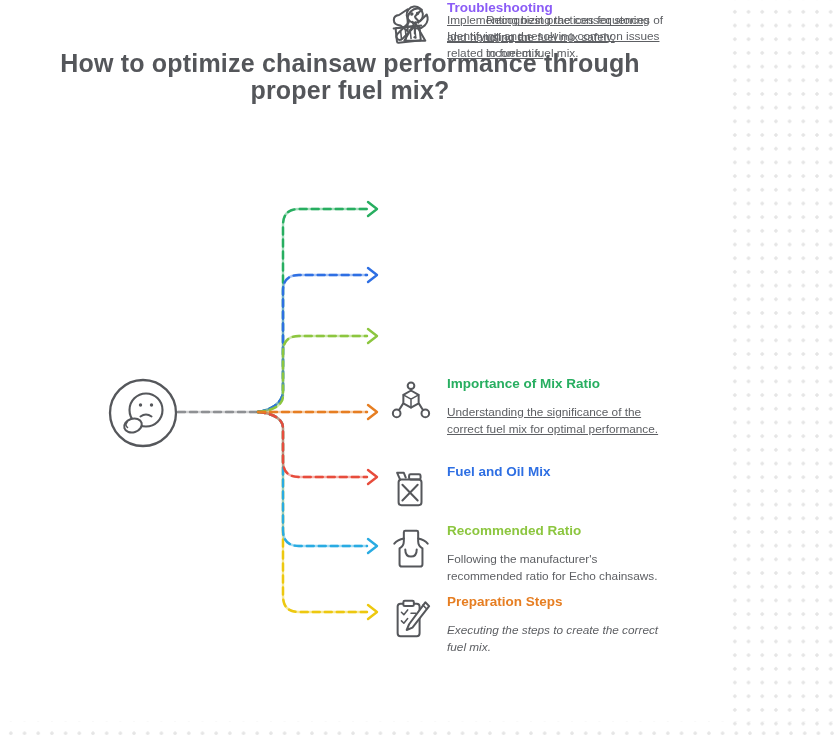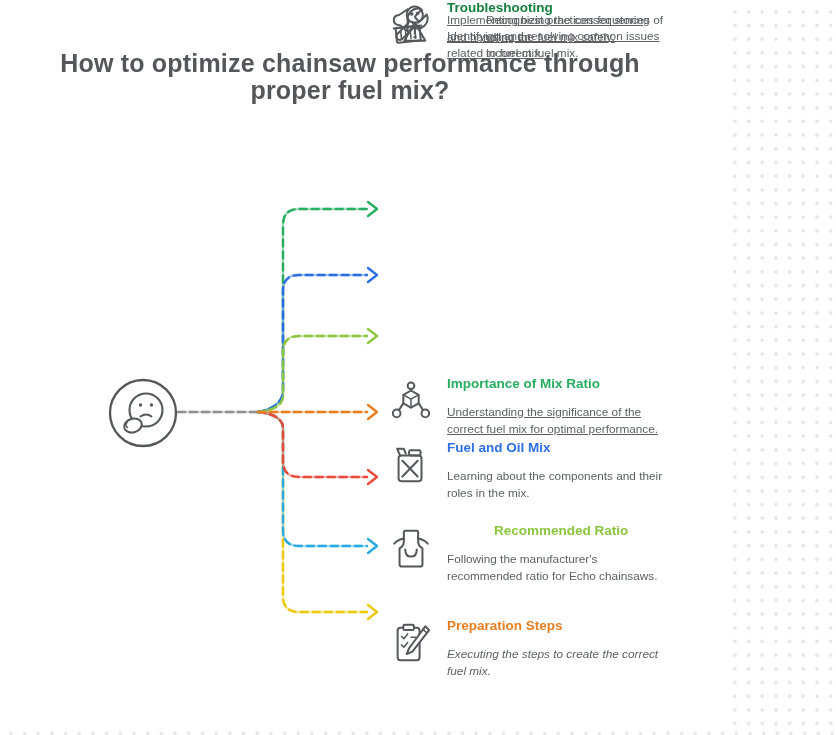--- a/index.html
+++ b/index.html
@@ -20,23 +20,23 @@
   .conn .dash{stroke-dasharray:7 5;}
   .conn .head{fill:none;stroke-width:2.4px;stroke-linecap:round;stroke-linejoin:round;}
   
   .center-node{position:absolute;left:104px;top:374px;width:78px;height:78px;}
   
   .item{position:absolute;left:390px;width:290px;}
   .item:nth-of-type(1){top:186px;}
   .item:nth-of-type(2){top:254px;}
   .item:nth-of-type(3){top:320px;}
   .item:nth-of-type(4){top:376px;}
-  .item:nth-of-type(5){top:440px;}
+  .item:nth-of-type(5){top:464px;}
   .item:nth-of-type(6){top:523px;}
-  .item:nth-of-type(7){top:618px;}
+  .item:nth-of-type(7){top:594px;}
   .item .iconbox{position:absolute;left:0;top:2px;width:42px;height:46px;}
   .item .texts{margin-left:57px;width:230px;}
   .item h2{margin:0;font-size:13.5px;line-height:16px;font-weight:700;}
   .item p{margin:12px 0 0 0;font-size:11.8px;line-height:16.5px;white-space:pre-line;}
   
   .icon-svg path,.icon-svg circle,.icon-svg rect,.icon-svg line,.icon-svg polyline,.icon-svg ellipse{
       fill:none;stroke-width:2.1px;stroke-linecap:round;stroke-linejoin:round;}
   .icon-svg .fill-cur{fill:currentColor;stroke:none;}
   .icon-svg .fill-white{fill:#ffffff;}
   .icon-svg .thin{stroke-width:1.6px;}
@@ -127,35 +127,33 @@
     <div class="iconbox">
       <svg class="icon-svg" width="42" height="46" viewBox="0 0 44 46" stroke="#55575B" style="color: rgb(85, 87, 91);">
         <rect x="9" y="13" width="24" height="27" rx="3"></rect>
         <path d="M13 18.5 L29 35 M29 18.5 L13 35"></path>
         <path d="M10.5 13 L7.5 6 H14.5 L16.5 11"></path>
         <rect x="20" y="7.5" width="12" height="5.5" rx="1.5"></rect>
       </svg>
     </div>
     <div class="texts">
       <h2 style="color: rgb(46, 111, 227);">Fuel and Oil Mix</h2>
-      <p style="color: rgb(93, 95, 99);">Learning about the components and their
-roles in the mix.</p>
     </div>
   </div>
 
   <div class="item">
     <div class="iconbox">
       <svg class="icon-svg" width="42" height="46" viewBox="0 0 44 46" stroke="#55575B" style="color: rgb(85, 87, 91);">
         <path d="M16 5 H28 Q29.5 5 29.5 6.5 V16 Q29.5 21 34 23.5 V40 Q34 42.5 31.5 42.5 H12.5 Q10 42.5 10 40 V23.5 Q14.5 21 14.5 16 V6.5 Q14.5 5 16 5 Z"></path>
         <path d="M14.5 13 Q8 14 4.5 18.5 M29.5 13 Q36 14 39.5 18.5"></path>
         <path d="M16 24.5 Q16 32 22 32 Q28 32 28 24.5"></path>
       </svg>
     </div>
     <div class="texts">
-      <h2 style="color: rgb(140, 198, 63); margin-left: 47px;">Recommended Ratio</h2>
+      <h2 style="color: rgb(140, 198, 63);">Recommended Ratio</h2>
       <p style="color: rgb(93, 95, 99);">Following the manufacturer's
 recommended ratio for Echo chainsaws.</p>
     </div>
   </div>
 
   <div class="item">
     <div class="iconbox">
       <svg class="icon-svg" width="42" height="46" viewBox="0 0 44 46" stroke="#55575B" style="color: rgb(85, 87, 91);">
         <rect x="8" y="7" width="23" height="34" rx="3"></rect>
         <rect class="fill-white" x="14" y="4" width="11" height="5.5" rx="1.5"></rect>
@@ -207,19 +205,19 @@
     </div>
   </div>
 
   <div class="item">
     <div class="iconbox">
       <svg class="icon-svg" width="42" height="46" viewBox="0 0 44 46" stroke="#55575B" style="color: rgb(85, 87, 91);">
         <path style="stroke-width:1.25px" transform="translate(1.5 2.5) scale(1.72)" d="M14.7 6.3a1 1 0 0 0 0 1.4l1.6 1.6a1 1 0 0 0 1.4 0l3.77-3.77a6 6 0 0 1-7.94 7.94l-6.91 6.91a2.12 2.12 0 0 1-3-3l6.91-6.91a6 6 0 0 1 7.94-7.94l-3.76 3.76z"></path>
       </svg>
     </div>
     <div class="texts">
-      <h2 style="color: #15803d;">Troubleshooting</h2>
+      <h2 style="color: #8b5cf6;">Troubleshooting</h2>
       <p style="color: rgb(93, 95, 99); text-decoration: underline;">Identifying and resolving common issues
 related to fuel mix.</p>
     </div>
   </div>
 
 </div>
 
 </body></html>

